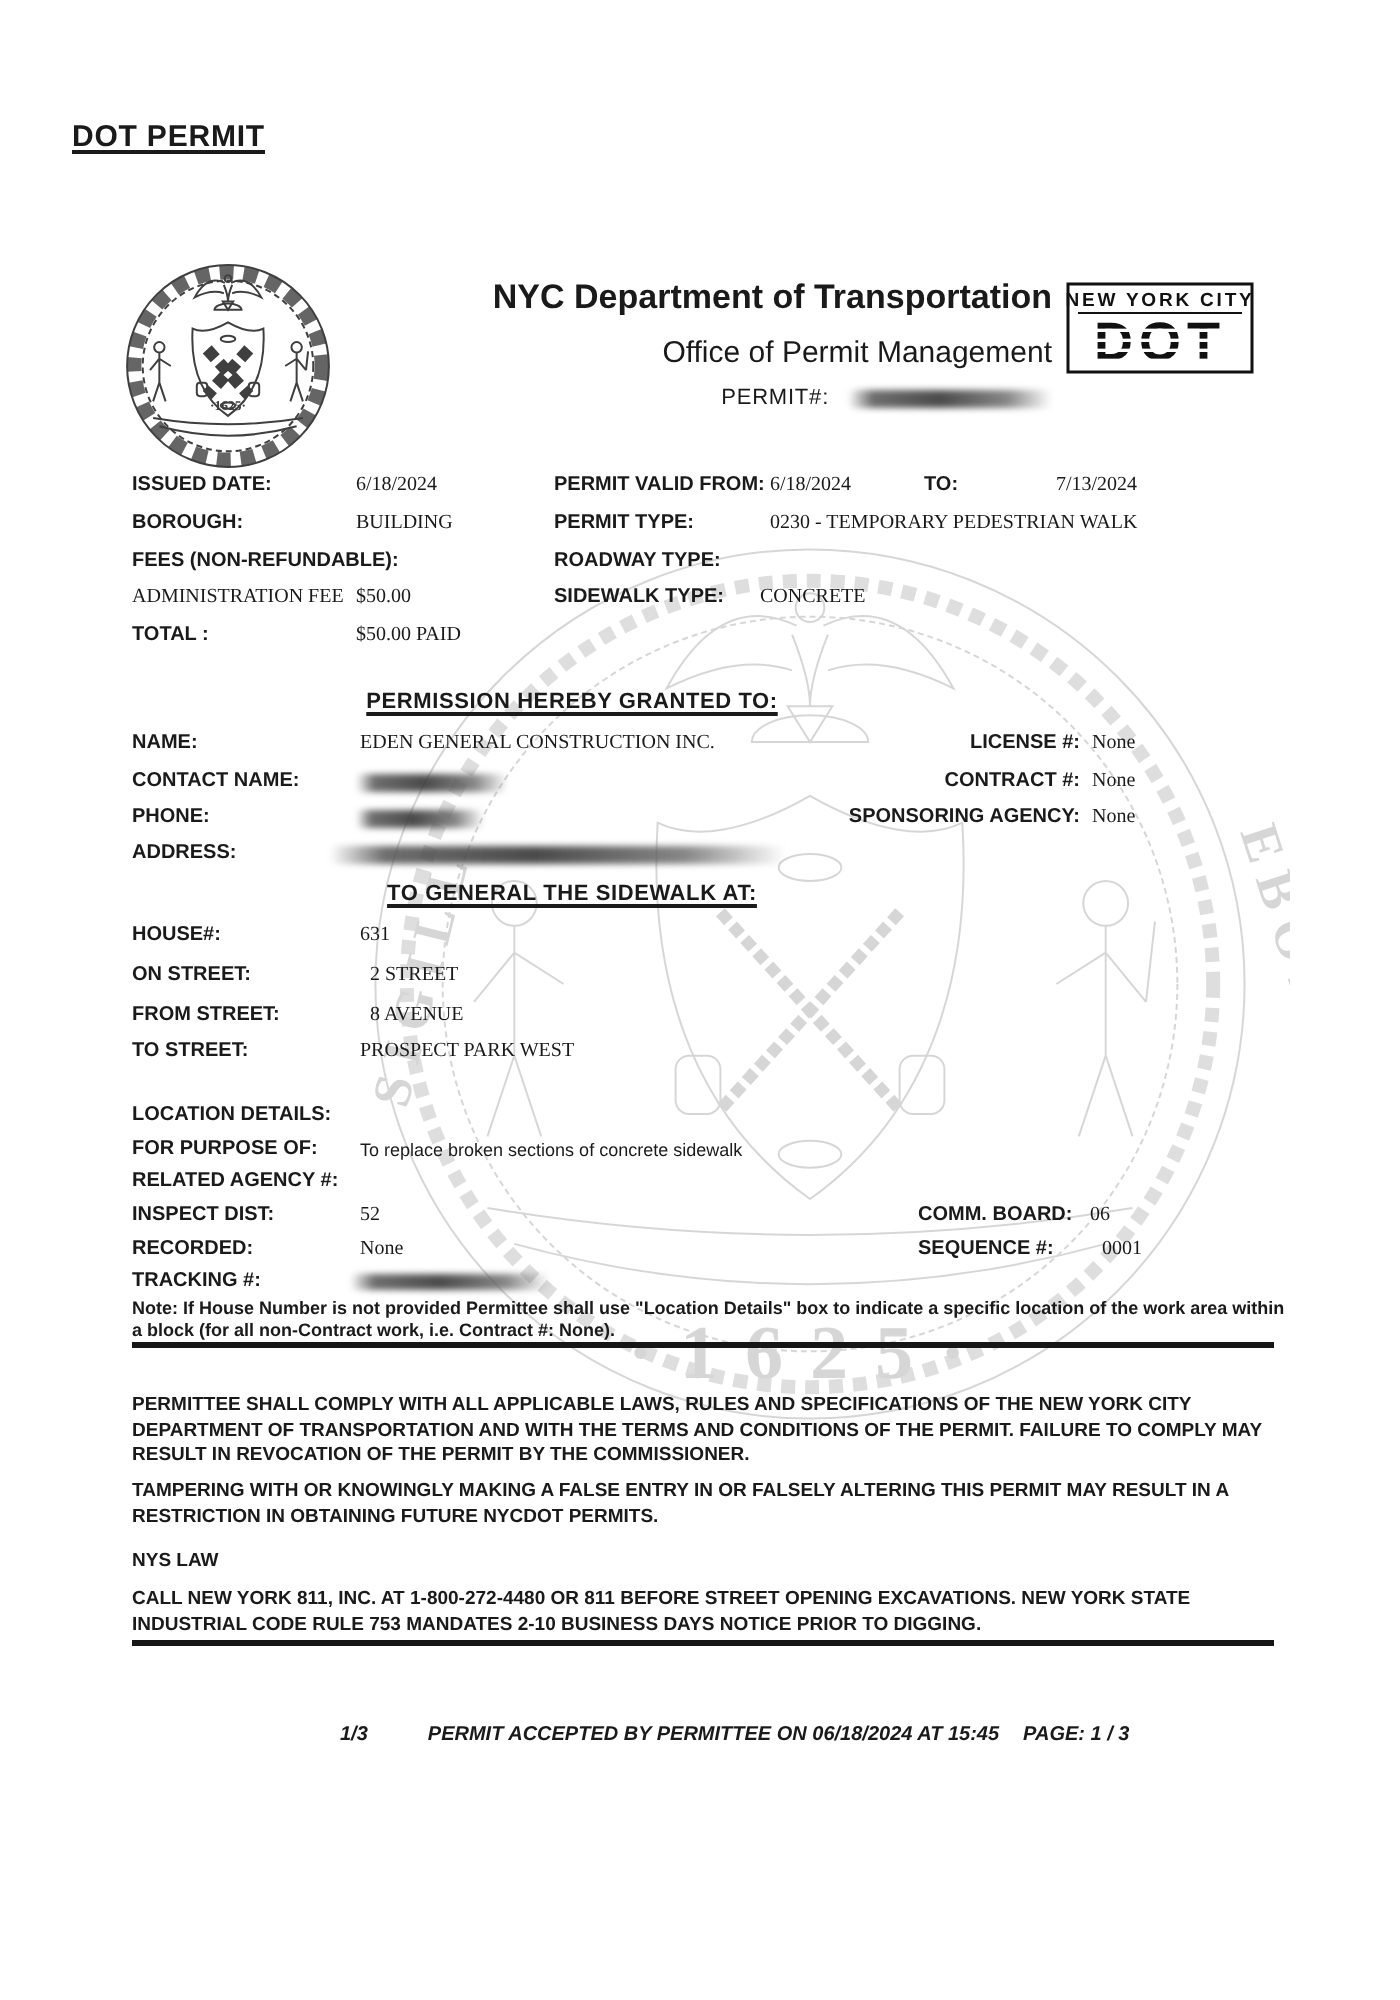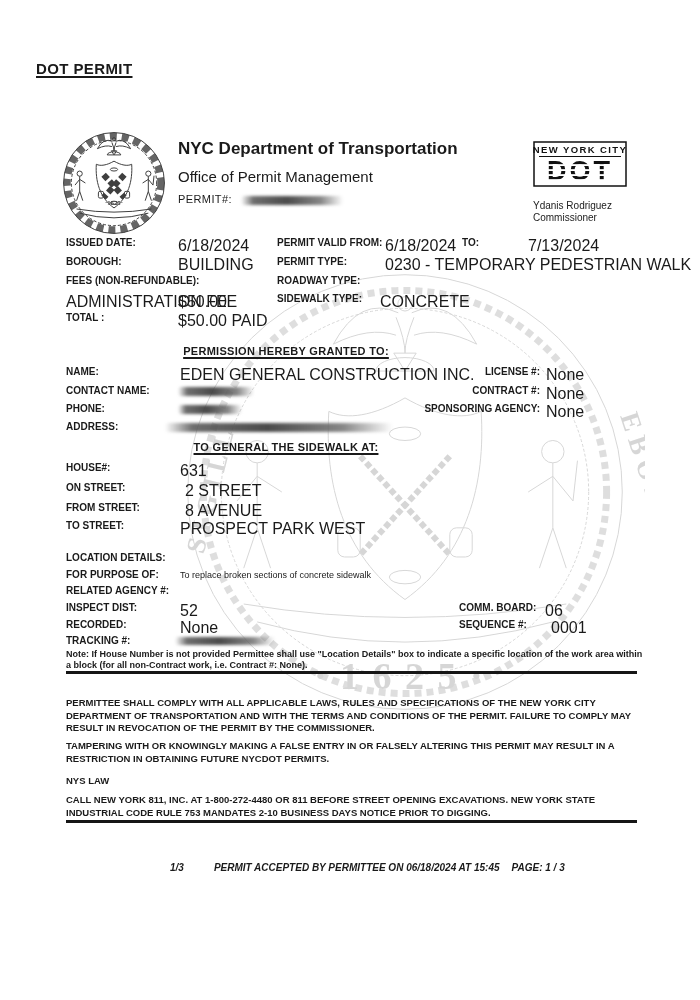--- a/index.html
+++ b/index.html
@@ -3,33 +3,33 @@
 <meta charset="utf-8">
 <style>
   html,body{margin:0;padding:0;background:#ffffff;}
   .page{position:relative;width:700px;height:1000px;background:#ffffff;overflow:hidden;
         font-family:"Liberation Sans",sans-serif;color:#1a1a1a;}
   .doc-title{position:absolute;left:36px;top:60px;font-size:15px;font-weight:bold;
              letter-spacing:.4px;text-decoration:underline;text-decoration-thickness:2px;
              text-underline-offset:2px;text-align:center;}
   
   .seal-small{position:absolute;left:62px;top:131px;width:104px;height:104px;color:#3f3f3f;}
-  .hdr-center{position:absolute;left:178px;top:139px;width:348px;text-align:left;}
+  .hdr-center{position:absolute;left:178px;top:139px;width:348px;text-align:right;}
   .hdr-dept{font-size:17px;font-weight:bold;}
   .hdr-office{font-size:15px;margin-top:9px;}
   .hdr-kind{font-size:11px;margin-top:10px;letter-spacing:.8px;}
   .hdr-permitline{font-size:11px;margin-top:8px;letter-spacing:.4px;}
   .hdr-right{position:absolute;left:533px;top:141px;width:120px;}
   .commissioner{font-size:10px;line-height:12px;margin-top:9px;color:#222;}
   
   .watermark{position:absolute;left:165px;top:268px;width:480px;height:448px;
              color:#cdcdcd;opacity:.8;pointer-events:none;}
   
   .lbl{position:absolute;font-size:10px;font-weight:bold;white-space:nowrap;}
-  .val{position:absolute;font-size:16px;white-space:nowrap;}
+  .val{position:absolute;font-size:10px;white-space:nowrap;font-family:Liberation Serif, serif;}
   .val-sm{position:absolute;font-size:9px;white-space:nowrap;}
   .lblr{position:absolute;font-size:10px;font-weight:bold;white-space:nowrap;
         width:160px;text-align:right;}
   .sec-head{position:absolute;left:0;width:572px;text-align:center;font-size:11px;
             font-weight:bold;letter-spacing:.3px;text-decoration:underline;
             text-decoration-thickness:1.5px;text-underline-offset:2px;}
   
   .redact{position:absolute;height:9px;border-radius:3px;filter:blur(1.6px);
           background:linear-gradient(90deg,rgba(130,130,130,0) 0%,rgba(85,85,85,.85) 12%,
           rgba(55,55,55,.9) 45%,rgba(105,105,105,.8) 78%,rgba(140,140,140,0) 100%);}
@@ -109,24 +109,20 @@
           <pattern id="hstripe" width="4" height="5" patternUnits="userSpaceOnUse">
             <rect x="0" y="0" width="4" height="3.4" fill="#111"></rect>
             <rect x="0" y="3.4" width="4" height="1.6" fill="#fff"></rect>
           </pattern>
         </defs>
         <rect x="1" y="1" width="92" height="44" fill="none" stroke="#111" stroke-width="1.5"></rect>
         <text x="47" y="12" text-anchor="middle" font-size="9.5" font-weight="bold" letter-spacing="1.4" font-family="Liberation Sans, sans-serif" fill="#111">NEW YORK CITY</text>
         <line x1="6" y1="15.5" x2="88" y2="15.5" stroke="#111" stroke-width="1"></line>
         <text x="47" y="39" text-anchor="middle" font-size="27" font-weight="900" letter-spacing="3" font-family="Liberation Sans, sans-serif" fill="url(#hstripe)">DOT</text>
       </svg>
-      <div class="commissioner">
-        <div>Ydanis Rodriguez</div>
-        <div>Commissioner</div>
-      </div>
     </div>
   </section>
 
   <svg class="watermark" viewBox="0 0 200 200">
     <use href="#seal-sym"></use>
     <text class="seal-side" transform="translate(10 128) rotate(-76)" font-size="12" letter-spacing="3">SIGILL</text>
     <text class="seal-side" transform="translate(196 66) rotate(72)" font-size="12" letter-spacing="3">EBORACI</text>
     <text class="seal-year" x="100" y="188" font-size="17" letter-spacing="6" text-anchor="middle">·1625·</text>
   </svg>
 

